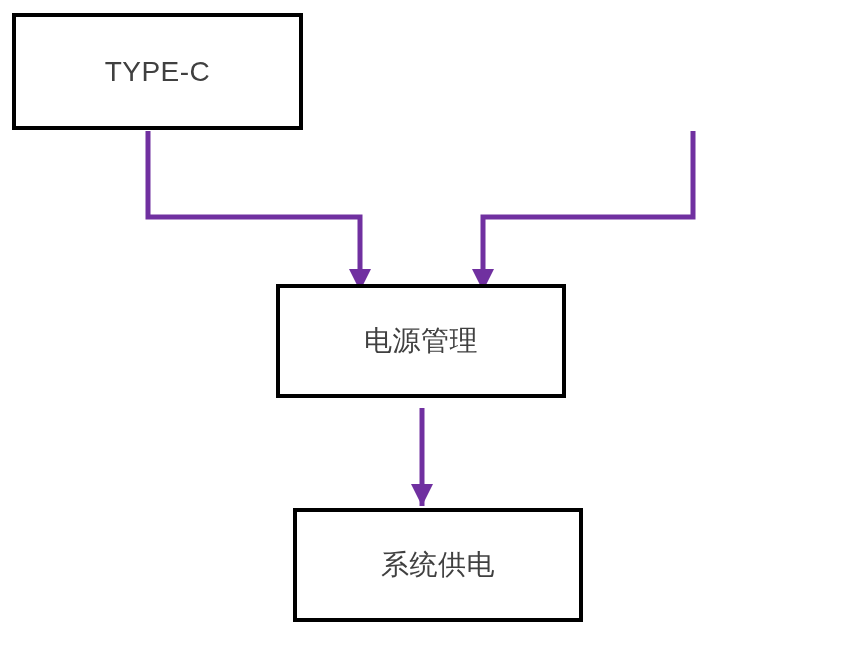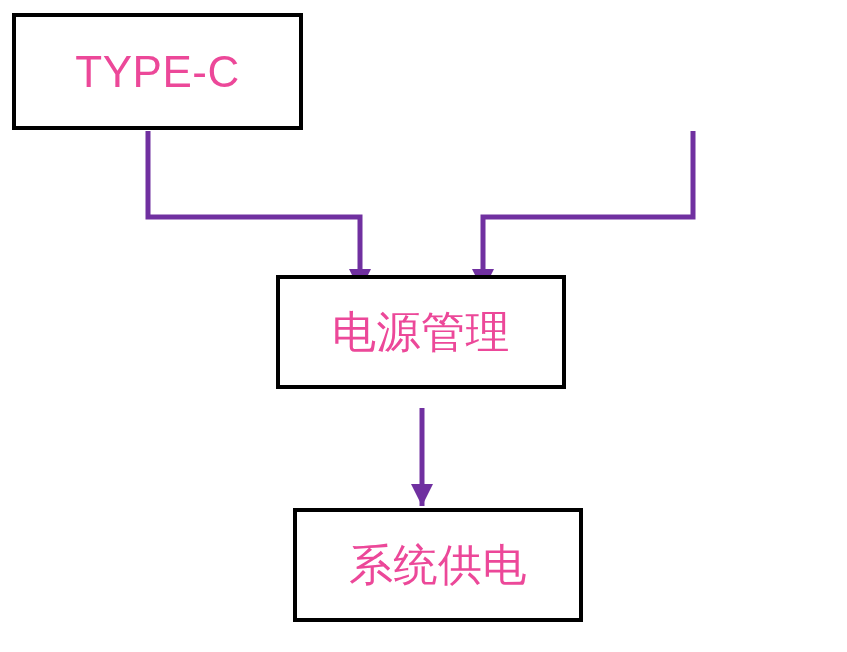--- a/index.html
+++ b/index.html
@@ -26,22 +26,22 @@
   .node {
     position: absolute;
     box-sizing: border-box;
     background: #ffffff;
     border: 4px solid #000000;
     display: flex;
     align-items: center;
     justify-content: center;
   }
   .node-label {
-    font-size: 44px;
-    color: #ec4899;
+    font-size: 28px;
+    color: #404040;
     letter-spacing: 0.5px;
     white-space: nowrap;
   }
 </style>
 </head>
 <body>
 
 <div class="canvas">
 
   <svg class="edges-layer" viewBox="0 0 847 652" xmlns="http://www.w3.org/2000/svg">
@@ -53,21 +53,21 @@
   <polyline points="148,131 148,217 360,217 360,291" fill="none" stroke="#7030a0" stroke-width="5" marker-end="url(#arrowhead)"></polyline>
       <polyline points="693,131 693,217 483,217 483,291" fill="none" stroke="#7030a0" stroke-width="5" marker-end="url(#arrowhead)"></polyline>
       <polyline points="422,408 422,506" fill="none" stroke="#7030a0" stroke-width="5" marker-end="url(#arrowhead)"></polyline>
     </svg>
 
   <div class="node" style="left: 12px; top: 13px; width: 291px; height: 117px;">
     <span class="node-label">TYPE-C</span>
   </div>
 
 
-  <div class="node" style="left: 276px; top: 275px; width: 290px; height: 114px;">
+  <div class="node" style="left: 276px; top: 284px; width: 290px; height: 114px;">
     <span class="node-label">电源管理</span>
   </div>
 
   <div class="node" style="left: 277px; top: 508px; width: 290px; height: 114px; margin-left: 16px;">
     <span class="node-label">系统供电</span>
   </div>
 
 </div>
 
 </body></html>

